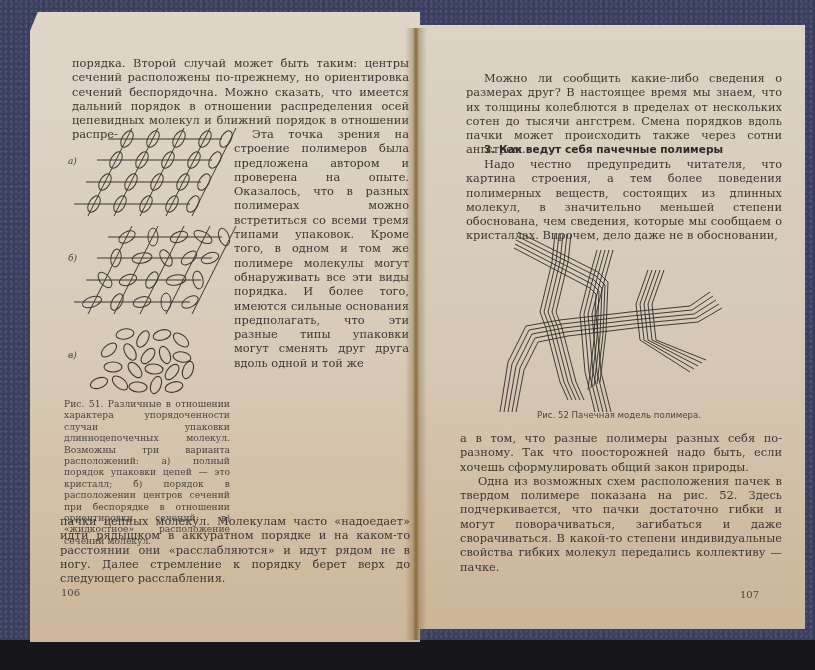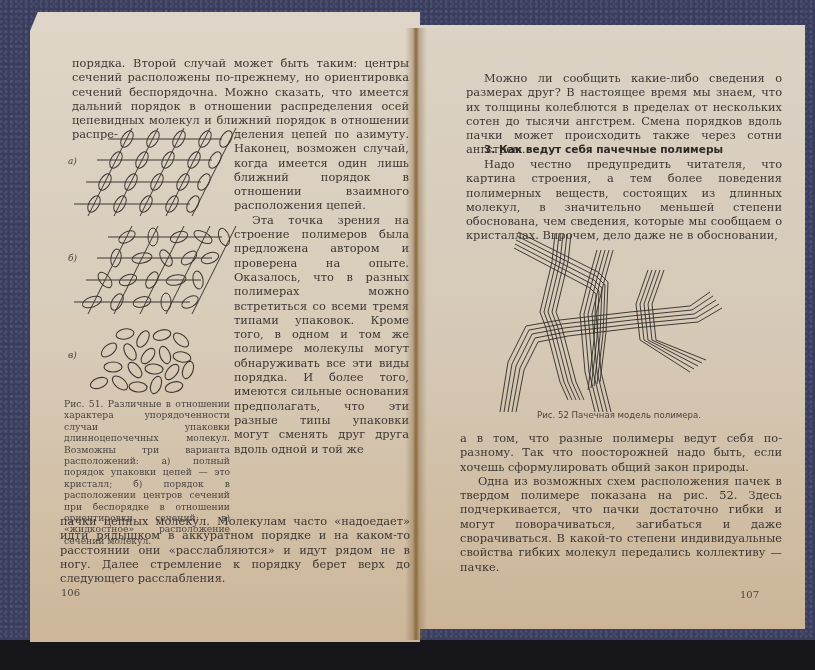--- a/index.html
+++ b/index.html
@@ -79,21 +79,20 @@
 <div class="page page-left"></div>
 
 <div class="page page-right"></div>
 <div class="gutter"></div>
 
 <div class="txt" style="left:72px; top:56px; width:337px;">
   <p>порядка. Второй случай может быть таким: центры сечений расположены по-прежнему, но ориентировка сечений беспорядочна. Можно сказать, что имеется дальний порядок в отношении распределения осей цепевидных молекул и ближний порядок в отношении распре-</p>
 </div>
 
 <div class="txt" style="left:234px; top:127px; width:175px;">
-  <p>деления цепей по азимуту. Наконец, возможен случай, когда имеется один лишь ближний порядок в отношении взаимного расположения цепей.</p>
   <p class="ind">Эта точка зрения на строение полимеров была предложена автором и проверена на опыте. Оказалось, что в разных полимерах можно встретиться со всеми тремя типами упаковок. Кроме того, в одном и том же полимере молекулы могут обнаруживать все эти виды порядка. И более того, имеются сильные основания предполагать, что эти разные типы упаковки могут сменять друг друга вдоль одной и той же</p>
 </div>
 
 <div class="fig-label" style="left:68px; top:156px;">а)</div>
 <div class="fig-label" style="left:68px; top:253px;">б)</div>
 <div class="fig-label" style="left:68px; top:350px;">в)</div>
 
 <svg width="170" height="90" style="left:70px; top:128px;" viewBox="0 0 170 90">
   <g stroke="#3d3733" stroke-width="1" fill="none">
     <line x1="38" y1="11" x2="152" y2="11"></line>
@@ -247,17 +246,17 @@
       <path d="M166 48 L154 82 L158 118 L208 144"></path>
       <path d="M170 48 L158 82 L162 118 L212 141"></path>
       <path d="M174 48 L162 82 L166 118 L216 138"></path>
     </g>
   </g>
 </svg>
 
 <div class="caption" style="left:525px; top:410px; width:240px; font-family:'DejaVu Sans','Liberation Sans',sans-serif; font-size:8.6px;padding-left:12px;">Рис. 52  Пачечная модель полимера.</div>
 
 <div class="txt" style="left:460px; top:431px; width:322px;">
-  <p>а в том, что разные полимеры ведут себя по-разному. Так что поосторожней надо быть, если хочешь сформулировать общий закон природы.</p>
+  <p>а в том, что разные полимеры разных себя по-разному. Так что поосторожней надо быть, если хочешь сформулировать общий закон природы.</p>
   <p class="ind">Одна из возможных схем расположения пачек в твердом полимере показана на рис. 52. Здесь подчеркивается, что пачки достаточно гибки и могут поворачиваться, загибаться и даже сворачиваться. В какой-то степени индивидуальные свойства гибких молекул передались коллективу — пачке.</p>
 </div>
 
 <div class="pageno" style="left:740px; top:589px;">107</div>
 
 </body></html>

